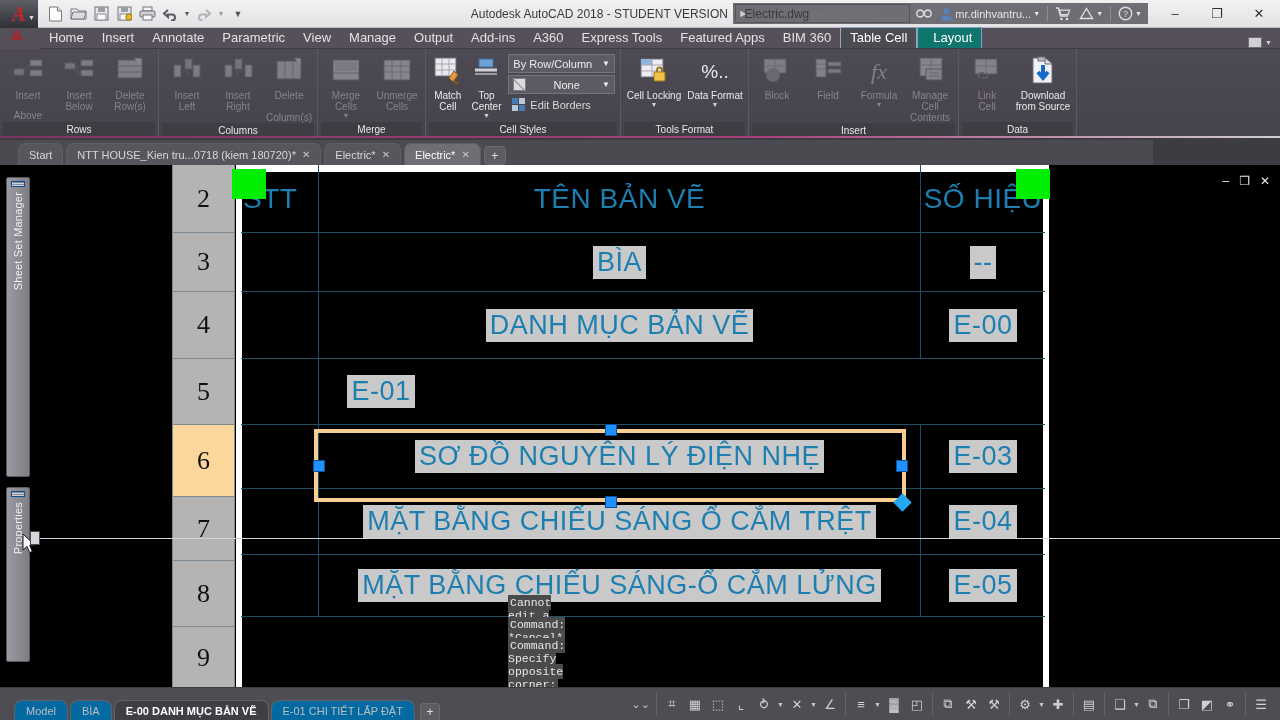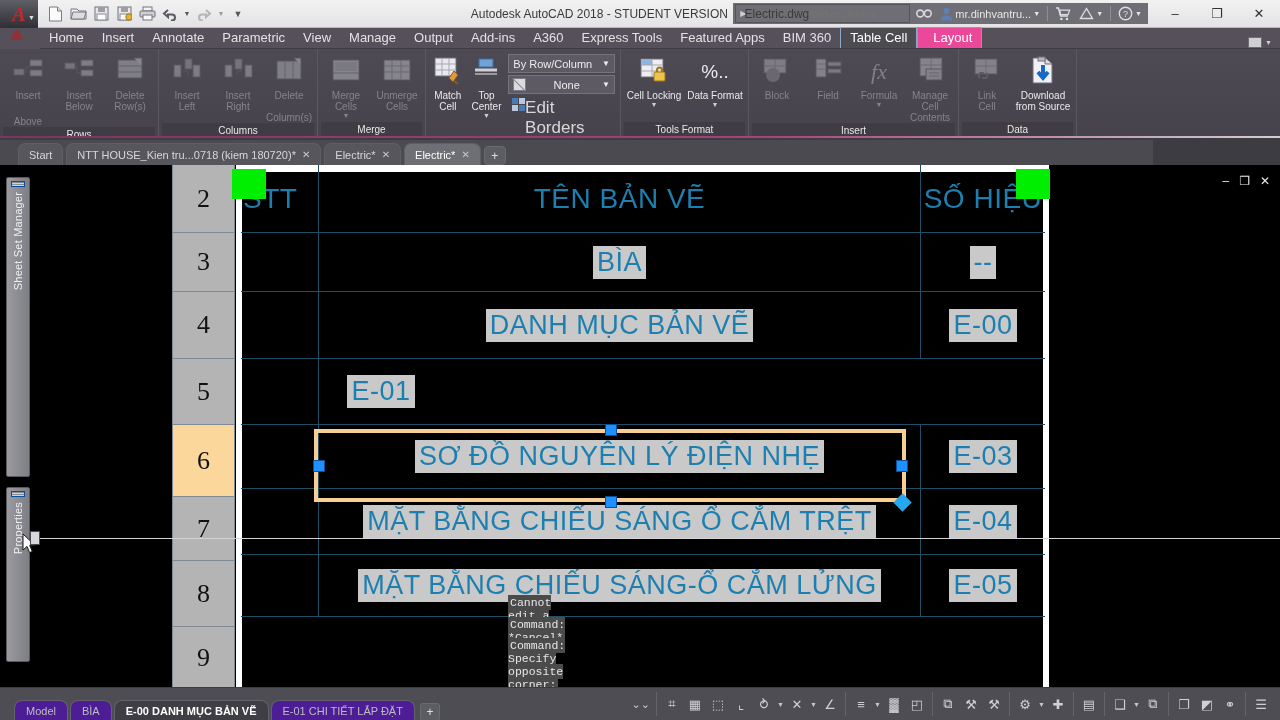--- a/index.html
+++ b/index.html
@@ -60,21 +60,21 @@
     position:absolute; left:0; top:28px; width:1280px; height:21px;
     background:#55505a; display:flex; align-items:flex-end; padding-left:40px;
     border-bottom:1px solid #3f3b45;
   }
   .rtab {
     padding:3px 9px 4px 9px; font-size:13px; color:#e2e2e2; line-height:1;
   }
   .rtab.contextual-active {
     background:#4b4b50; color:#ffffff; border:1px solid #8ea8c8; border-bottom:none;
   }
-  .rtab.sel-layout { background:#ec4899; color:#ffffff; border:1px solid #7f9ec4; border-bottom:none;padding-left:15px; }
+  .rtab.sel-layout { background:#0f766e; color:#ffffff; border:1px solid #7f9ec4; border-bottom:none;padding-left:15px; }
   .rtab-logo-area { position:absolute; left:0; top:0; width:40px; height:21px;
                     background:#55505a; }
   .rtab-logo-area::after {
     content:""; position:absolute; left:10px; top:2px; width:18px; height:10px;
     background:#9b2b2f; clip-path:polygon(0 100%,30% 0,45% 0,75% 100%);
     opacity:.85;
   }
   .ribbon-right-mini { margin-left:auto; display:flex; align-items:center; padding-right:8px; }
   .mini-box { width:14px;height:11px;background:#cfcfd4;border:1px solid #6d6d73; }
   .mini-caret { font-size:7px; margin-left:3px; color:#d0d0d0; }
@@ -113,21 +113,21 @@
     height:19px; background:#5d5a63; border:1px solid #76737d; display:flex;
     align-items:center; padding:0 4px; font-size:11px; color:#ececec; margin:2px 2px 0;
   }
   .combo .cval { flex:1; }
   .combo .cv-center { flex:1; text-align:center; }
   .combo .carr { font-size:8px; }
   .swatch { width:13px;height:13px;background:#dcdce0;border:1px solid #7c7c84; margin-right:5px;
             position:relative; }
   .swatch::after{content:"";position:absolute;left:-1px;top:-1px;width:18px;height:1px;
                  background:#8a8a92;transform:rotate(45deg);transform-origin:0 0;}
-  .eb-row { display:flex; align-items:flex-start; padding:4px 0 0 6px; font-size:17px; }
+  .eb-row { display:flex; align-items:flex-end; gap:5px; padding:4px 0 0 6px; font-size:11px; }
   .eb-ico { width:13px;height:13px;display:grid;grid-template-columns:1fr 1fr;
             grid-template-rows:1fr 1fr; gap:1px; }
   .eb-ico span{background:#4a7ab5;}
   .eb-ico span:nth-child(2),.eb-ico span:nth-child(3){background:#b9c8da;}
 
   
   .filetabs {
     position:absolute; left:0; top:140px; width:1153px; height:25px;
     background:#4a4a50; display:flex; align-items:flex-end; padding-left:18px;
   }
@@ -221,21 +221,21 @@
 
   
   .statusbar {
     position:absolute; left:0; top:687px; width:1280px; height:33px;
     background:#4d4d53; display:flex; align-items:center;
     border-top:1px solid #3b3b40;
   }
   .layout-tabs { display:flex; align-items:flex-end; height:33px; padding-left:14px; }
   .ltab {
     height:21px; display:flex; align-items:center; padding:0 11px; font-size:11px;
-    color:#bdbdc2; background:#4c1d95; border-radius:8px 8px 0 0; margin-right:2px;
+    color:#bdbdc2; background:#0369a1; border-radius:8px 8px 0 0; margin-right:2px;
     border:1px solid #62626a; border-bottom:none;
   }
   .ltab.active { background:#3e3e44; color:#ffffff; font-weight:bold; }
   .ltab-plus { width:20px;height:18px;background:#5c5c63;border:1px solid #6a6a71;
                border-radius:3px;display:flex;align-items:center;justify-content:center;
                font-size:12px;color:#e0e0e4; margin-left:3px; }
   .sb-right { margin-left:auto; display:flex; align-items:center; height:33px; padding-right:4px;}
   .sb-grp { display:flex; align-items:center; gap:1px; padding:0 4px;
             border-left:1px solid #63636a; height:24px; }
   .sbi {
@@ -398,21 +398,21 @@
         <div class="panel">
           <div class="panel-body">
             <div class="big-btn disabled">
               <div class="ico"><svg width="32" height="32">
                   <rect x="2" y="14" width="10" height="6" fill="#b8b8bf" stroke="#74747c"></rect>
                   <rect x="18" y="5" width="12" height="6" fill="#cfcfd6" stroke="#74747c"></rect>
                   <rect x="18" y="15" width="12" height="6" fill="#cfcfd6" stroke="#74747c"></rect>
                   <path d="M14 18 v-6 h4" stroke="#6f6f78" fill="none"></path>
                 </svg></div>
               <div class="lbl">Insert</div>
-              <div class="lbl" style="margin-top: 15px;">Above</div>
+              <div class="lbl" style="margin-top: 9px;">Above</div>
             </div>
             <div class="big-btn disabled">
               <div class="ico"><svg width="32" height="32">
                   <rect x="2" y="8" width="10" height="6" fill="#b8b8bf" stroke="#74747c"></rect>
                   <rect x="18" y="5" width="12" height="6" fill="#cfcfd6" stroke="#74747c"></rect>
                   <rect x="18" y="15" width="12" height="6" fill="#cfcfd6" stroke="#74747c"></rect>
                   <path d="M14 10 v8 h4" stroke="#6f6f78" fill="none"></path>
                 </svg></div>
               <div class="lbl">Insert</div>
               <div class="lbl" style="margin-top: 0px;">Below</div>

